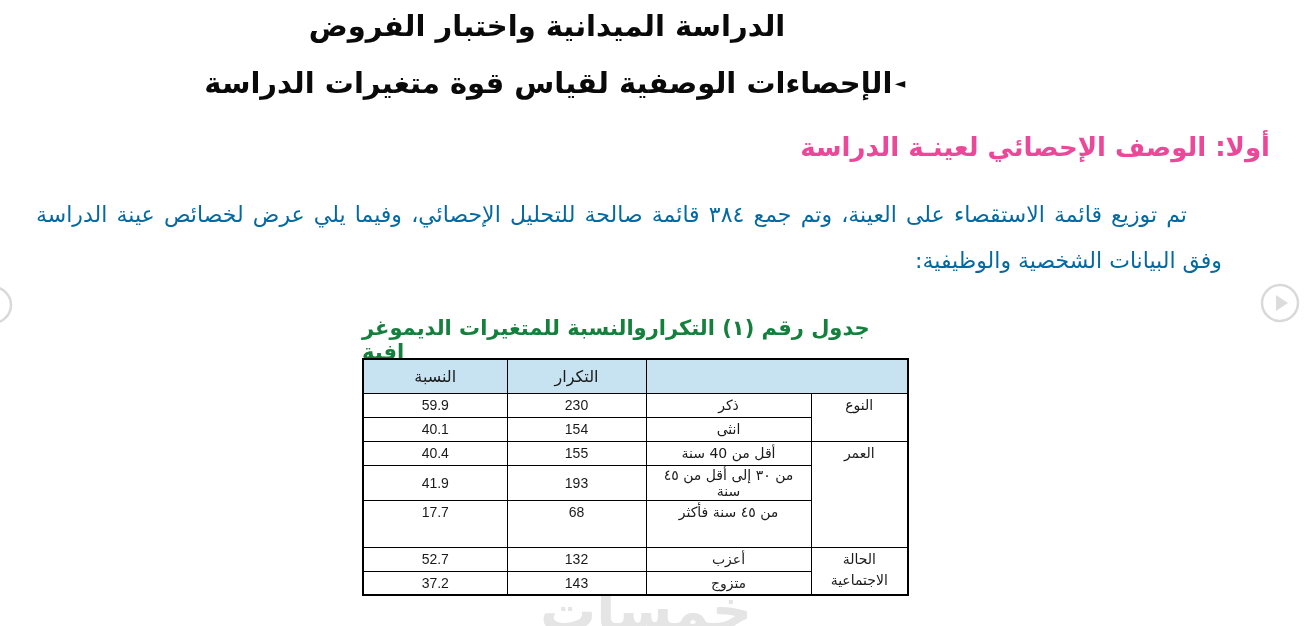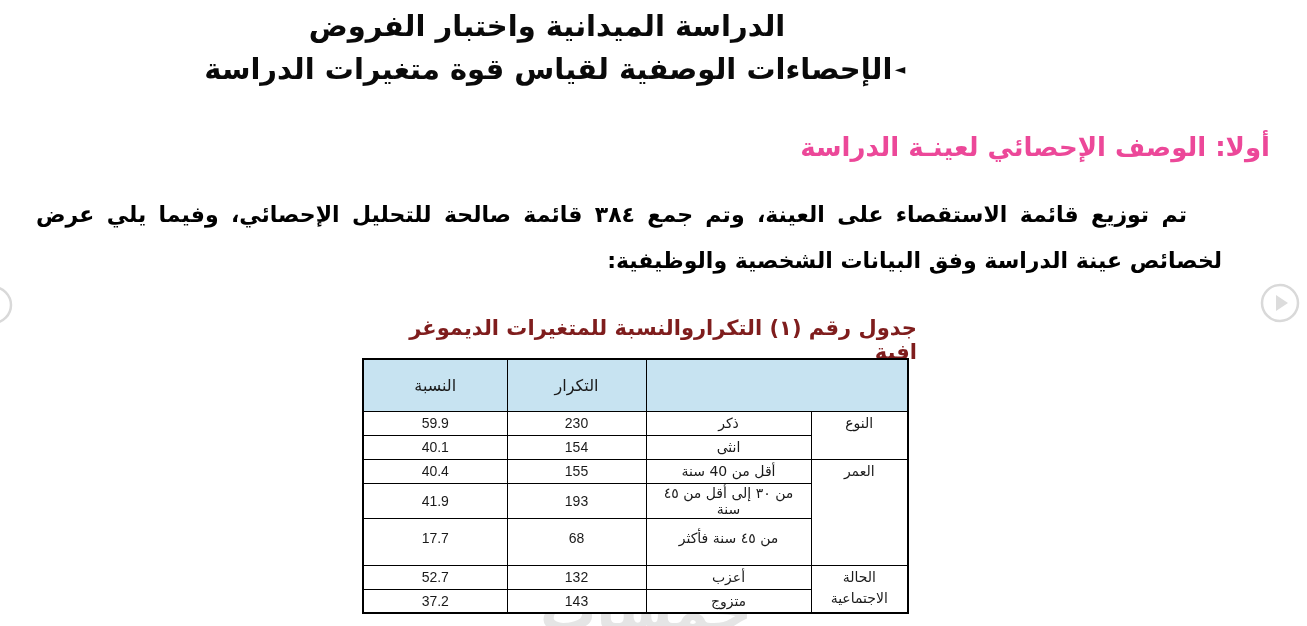--- a/index.html
+++ b/index.html
@@ -17,21 +17,21 @@
   .title-line {
     left:0; width:1094px;
     text-align:center;
     direction:rtl;
     font-size:29px;
     font-weight:bold;
     color:#0a0a0a;
     letter-spacing:0.5px;
   }
   .title1 { top:9px; }
-  .title2 { top:52px;padding-left:16px; }
+  .title2 { top:66px;padding-left:16px; }
   .bullet-mark {
     font-size:14px;
     vertical-align:middle;
     margin-left:2px;
     display:inline-block;
     transform:translateY(-2px);
   }
 
   
   .section-heading {
@@ -43,32 +43,31 @@
   }
 
   
   .paragraph {
     top:192px; right:85px; left:36px;
     direction:rtl;
     text-align:justify;
     text-indent:35px;
     font-size:22px;
     line-height:46px;
-    color:#000000;
-    font-weight:bold;
+    color:#0369a1;
   }
 
   
   .table-caption {
-    top:316px; left:372px; width:545px;
-    direction:rtl;
-    text-align:right;
+    top:316px; left:362px; width:545px;
+    direction:rtl;
+    text-align:left;
     font-size:21px;
     font-weight:bold;
-    color:#7f1d1d;
+    color:#15803d;
   }
 
   
   table.demo {
     position:absolute;
     top:358px; left:362px;
     width:545px;
     border-collapse:collapse;
     table-layout:fixed;
     direction:rtl;
@@ -78,28 +77,28 @@
   table.demo th, table.demo td {
     border:1px solid #000;
     text-align:center;
     padding:1px 4px;
     font-size:14px;
     color:#1a1a1a;
     overflow:hidden;
   }
   table.demo thead th {
     background:#c7e3f1;
-    height:52px;
+    height:34px;
     font-weight:normal;
     font-size:16px;
     vertical-align:middle;
   }
   table.demo tbody tr { height:24px; }
   table.demo tbody tr.tall { height:47px; }
-  table.demo tbody tr.tall td { vertical-align:top; padding-top:11px; }
+  table.demo tbody tr.tall td { vertical-align:top; padding-top:3px; }
   td.group-cell {
     vertical-align:top;
     padding-top:3px;
     font-size:15px;
     line-height:21px;
   }
   td.num {
     font-family:"Liberation Sans", sans-serif;
     font-size:15px;
   }

